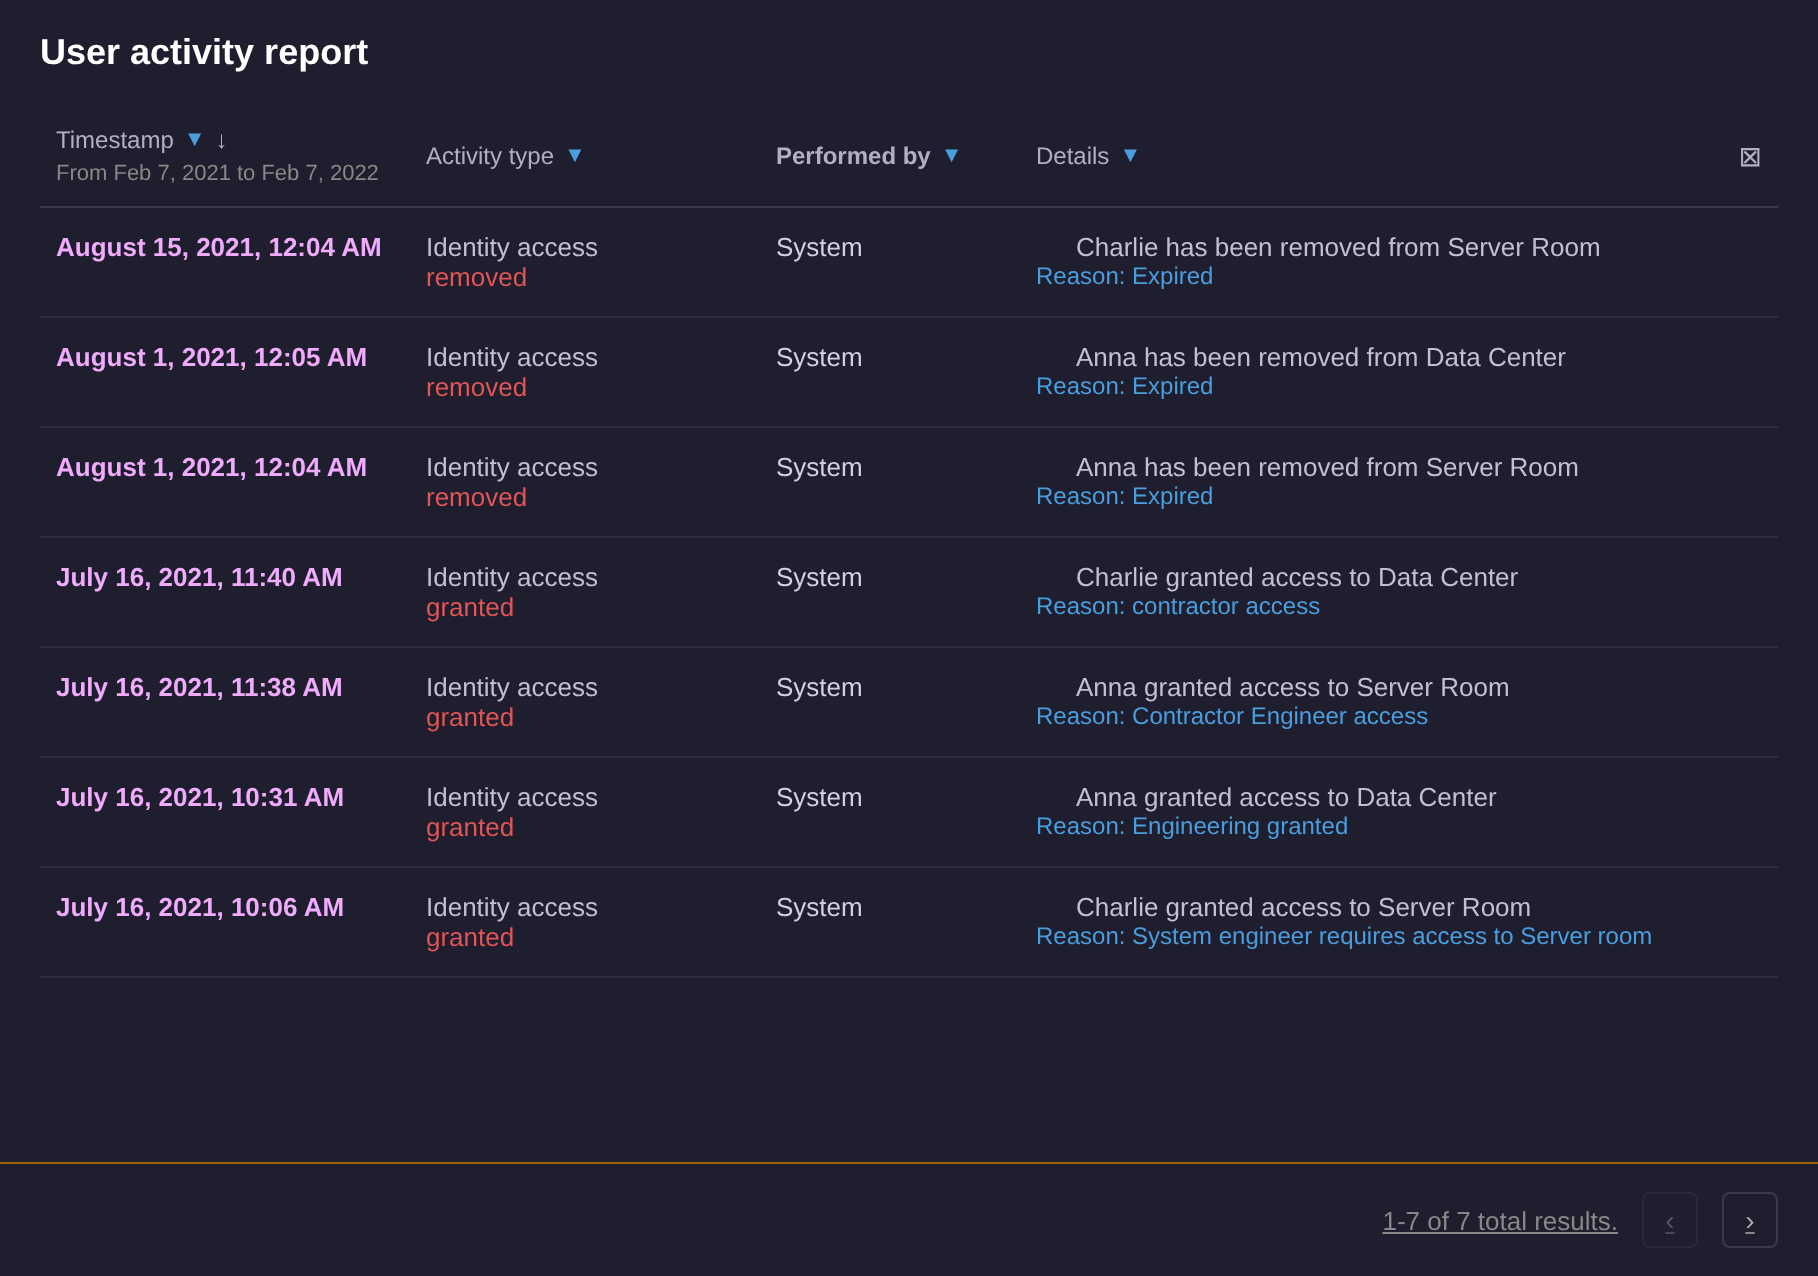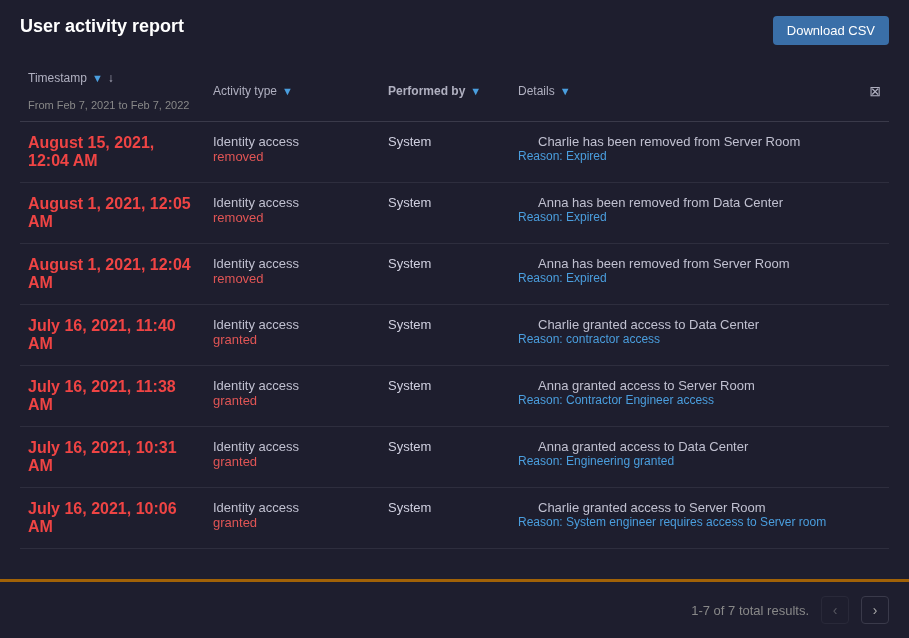--- a/index.html
+++ b/index.html
@@ -13,21 +13,21 @@
     }
     .page-wrapper {
       background: #1e1e2e;
       width: 909px;
       min-height: 638px;
       display: flex;
       flex-direction: column;
     }
     .header {
       display: flex;
-      align-items: flex-start;
+      align-items: flex-end;
       justify-content: space-between;
       padding: 16px 20px;
       background: #1e1e2e;
     }
     .page-title {
       font-size: 18px;
       font-weight: 600;
       color: #ffffff;
     }
     .header-actions {
@@ -107,36 +107,36 @@
       width: auto;
     }
     .col-clear {
       width: 30px;
       text-align: right;
     }
     .timestamp-sub {
       font-size: 11px;
       color: #888;
       font-weight: 400;
-      margin-top: 14px;
+      margin-top: 4px;
       display: block;
     }
     tbody tr {
       border-bottom: 1px solid #2e2e3e;
     }
     td {
       padding: 12px 8px;
       vertical-align: top;
       color: #d0d0e0;
       font-size: 13px;
     }
     .td-timestamp {
       font-weight: 600;
-      color: #ef4444;
-      font-size: 16px;
+      color: #f0abfc;
+      font-size: 13px;
     }
     .activity-main {
       color: #c0c0d0;
     }
     .details-line1 {
       color: #c0c0d0;
       margin-left: 20px;
     }
     .details-line2 {
       color: #4a9ede;
@@ -146,23 +146,24 @@
       color: #b0b0c0;
       cursor: pointer;
       font-size: 14px;
     }
     .footer {
       display: flex;
       align-items: center;
       justify-content: flex-end;
       padding: 14px 20px;
       gap: 12px;
-      border-top: 3px solid #a16207;
+      border-top: 1px solid #a16207;
       color: #888;
       font-size: 13px;
+      text-decoration: underline;
     }
     .pagination-btn {
       background: none;
       border: 1px solid #3a3a4a;
       color: #aaa;
       width: 28px;
       height: 28px;
       border-radius: 4px;
       cursor: pointer;
       display: flex;
@@ -176,21 +177,20 @@
     }
   </style>
 </head>
 <body>
 
 <div class="page-wrapper">
 
   <div class="header">
     <h1 class="page-title">User activity report</h1>
     <div class="header-actions">
-      <button class="btn-download">Download CSV</button>
     </div>
   </div>
 
   <div class="table-container">
     <table>
       <thead>
         <tr>
           <th class="col-timestamp">
             <div class="th-content">
               <span>Timestamp</span>

